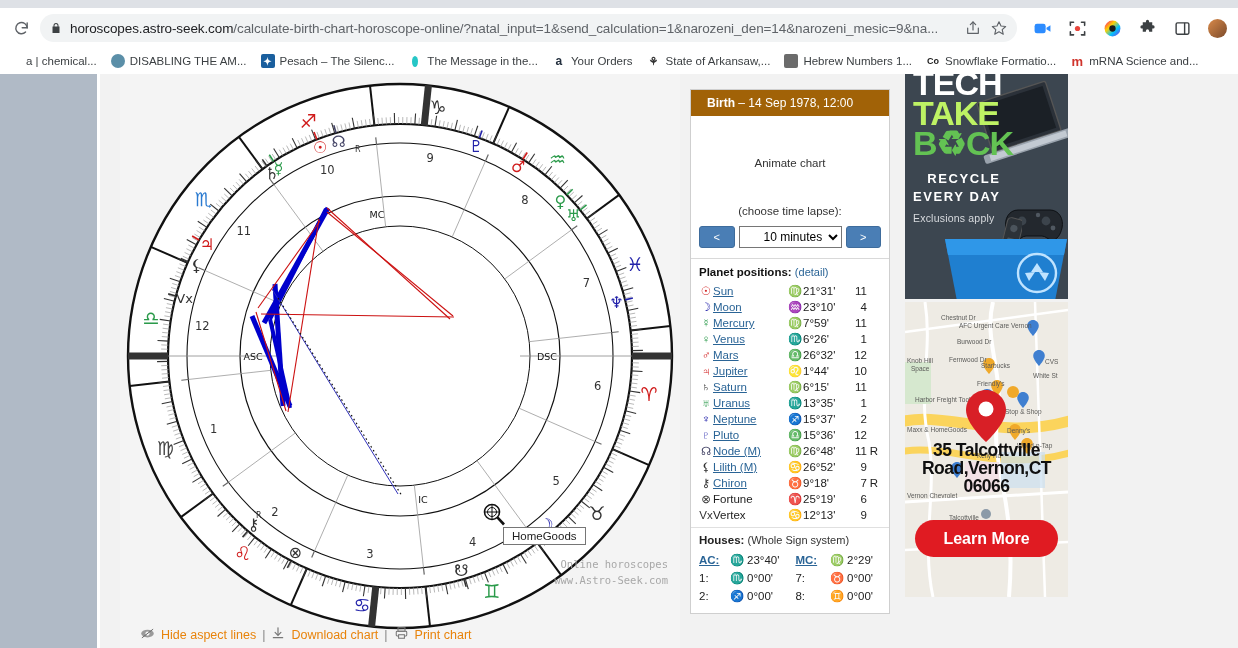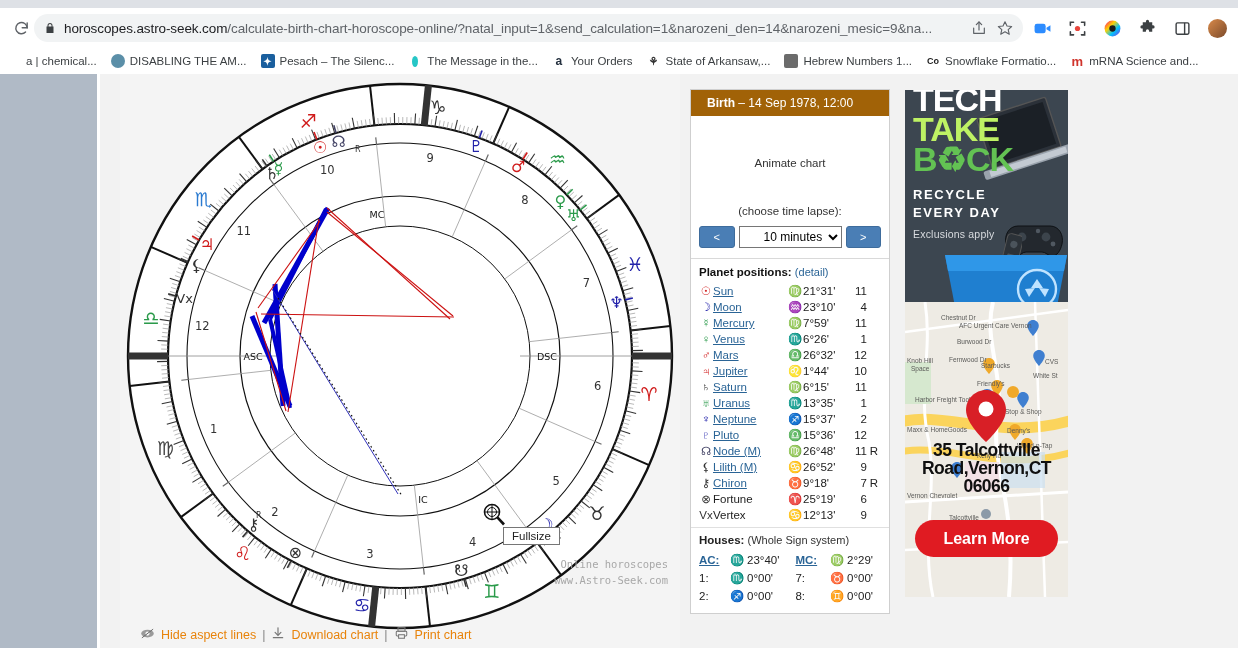--- a/index.html
+++ b/index.html
@@ -10,21 +10,21 @@
     background:#ffffff;
   }
   
   #browser { width:1238px; height:648px; position:relative; background:#fff; }
   #tabstrip {
     height:8px; background:#dee1e6; width:100%;
     border-bottom:0;
   }
   #toolbar {
     height:40px; background:#ffffff; display:flex; align-items:center;
-    padding:0 8px; 
+    padding:0 8px; gap:6px;
   }
   .tb-icon {
     width:26px; height:26px; display:flex; align-items:center; justify-content:center;
     color:#5f6368; flex:0 0 auto; cursor:pointer;
   }
   #omnibox {
     flex:1 1 auto; height:28px; background:#f1f3f4; border-radius:14px;
     display:flex; align-items:center; padding:0 10px; gap:8px;
     font-size:13.5px; color:#202124; overflow:hidden; min-width:0;
   }
@@ -114,22 +114,22 @@
   td.pretro { width:14px; text-align:center; }
   #houses-section { padding:6px 8px 8px; border-top:1px solid #e0e0e0; }
   #houses-section .hh { font-weight:bold; font-size:11.5px; }
   #houses-section .hh .sys { font-weight:normal; color:#333; font-size:11px;}
   table.hs { width:100%; border-collapse:collapse; margin-top:5px;}
   table.hs td { font-size:11.5px; padding:2px 0; white-space:nowrap;}
   .hlbl { color:#2a6496; text-decoration:underline; font-weight:bold;margin-top:10px; }
   
   #ad { position:absolute; left:805px; top:0px; width:163px; height:600px; }
   #ad-top {
-    position:absolute; left:0; top:16px; width:163px; height:225px;
-    background:#3c4650; overflow:hidden;
+    position:absolute; left:0; top:0; width:163px; height:225px;
+    background:#3c4650; overflow:hidden;text-align:right;
   }
   #ad-map {
     position:absolute; left:0; top:228px; width:163px; height:295px;
     background:#fef9c3; overflow:hidden;
   }
   .adtxt { position:absolute; color:#fff; }
   #ad-tech { left:8px; top:-6px; font-size:34px; font-weight:bold; letter-spacing:-1px; line-height:0.92;}
   #ad-take { left:8px; top:24px; font-size:34px; font-weight:bold; color:#bef264; letter-spacing:-1px; line-height:0.92;}
   #ad-back { left:8px; top:54px; font-size:34px; font-weight:bold; color:#63c253; letter-spacing:-1px; line-height:0.92;}
   #ad-recycle { left:8px; top:96px; font-size:13px; font-weight:bold; letter-spacing:1.6px; line-height:1.35;}
@@ -807,21 +807,21 @@
           </svg>
 
           <svg style="position:absolute;left:361px;top:427px;" width="26" height="26" viewBox="0 0 26 26">
             <circle cx="11" cy="11" r="7.5" fill="none" stroke="#111" stroke-width="1.6"></circle>
             <circle cx="11" cy="11" r="4.5" fill="none" stroke="#111" stroke-width="1"></circle>
             <line x1="11" y1="4" x2="11" y2="18" stroke="#111" stroke-width="1"></line>
             <line x1="4" y1="11" x2="18" y2="11" stroke="#111" stroke-width="1"></line>
             <line x1="16.4" y1="16.4" x2="23" y2="23.5" stroke="#111" stroke-width="2.6"></line>
           </svg>
 
-          <div class="tooltip-fullsize">Fullsize</div>
+          <div class="tooltip-fullsize">HomeGoods</div>
 
           <div id="chart-links">
             <span class="mini-ico">
               <svg width="15" height="13" viewBox="0 0 24 20" fill="#9a9a9a">
                 <ellipse cx="12" cy="10" rx="10" ry="6.2"></ellipse>
                   <circle cx="12" cy="10" r="3.4" fill="#f4f4f4"></circle>
                 <line x1="3" y1="17" x2="21" y2="3" stroke="#6a6a6a" stroke-width="1.6"></line>
               </svg>
             </span>
             <a>Hide aspect lines</a>

